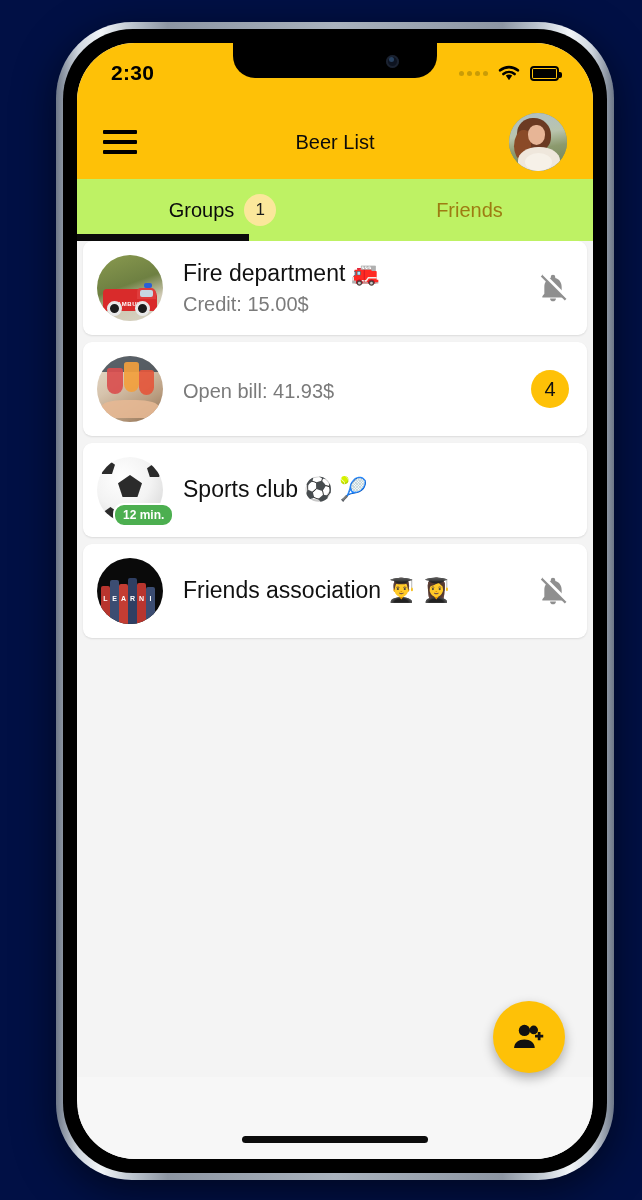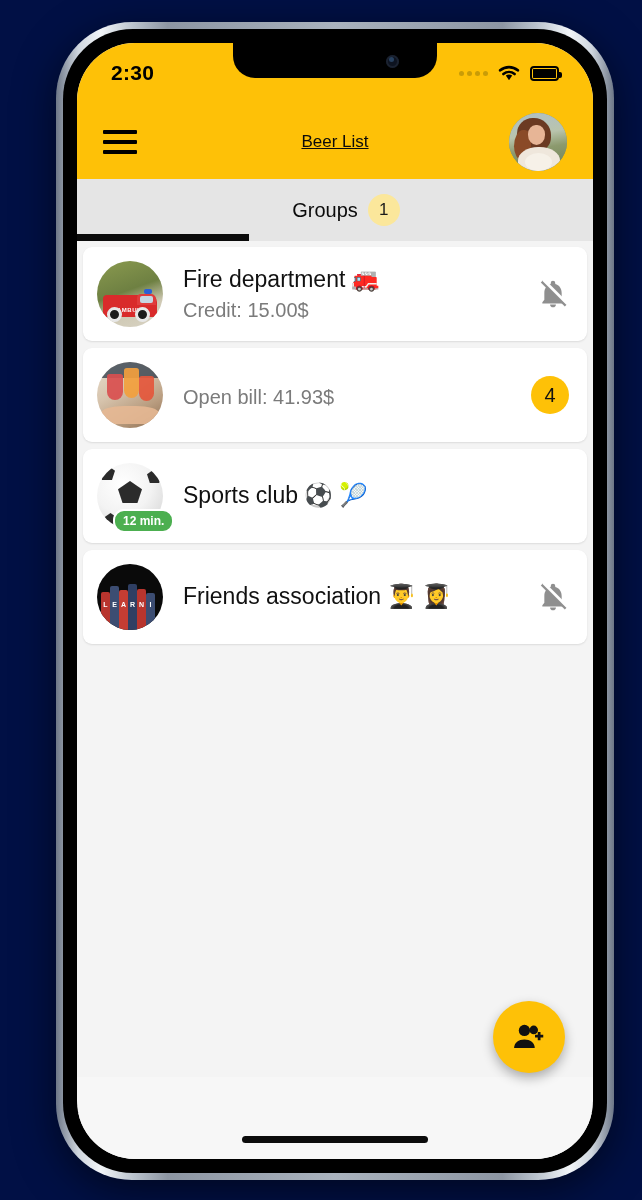--- a/index.html
+++ b/index.html
@@ -68,53 +68,53 @@
   
   .appbar{
     background:#FEC107; height:74px;
     display:flex; align-items:center; padding:0 26px;
     position:relative;
   }
   .hamburger{ width:34px; height:24px; display:flex; flex-direction:column; justify-content:space-between; cursor:pointer;}
   .hamburger i{ display:block; height:4px; background:#000; border-radius:1px;}
   .appbar-title{
     position:absolute; left:0; right:0; text-align:center;
-    font-size:17px; color:#0b0b0b; font-weight:400; pointer-events:none;text-decoration:underline;
+    font-size:20px; color:#0b0b0b; font-weight:400; pointer-events:none;
   }
   .avatar{
     margin-left:auto; width:58px; height:58px; border-radius:50%;
     overflow:hidden; position:relative; z-index:2; flex:0 0 auto;
     background:#7d8f6a;
   }
   .avatar .sky{position:absolute;inset:0;background:linear-gradient(170deg,#aebfc8 0%,#b9c4ad 38%,#8c9a6e 60%,#6e7f56 100%);}
   .avatar .hair{position:absolute;left:8px;top:5px;width:34px;height:34px;border-radius:48% 52% 44% 56%;background:#6b3a22;}
   .avatar .hair2{position:absolute;left:5px;top:17px;width:17px;height:30px;border-radius:60% 40% 50% 50%;background:#8a4a27;}
   .avatar .face{position:absolute;left:19px;top:12px;width:17px;height:20px;border-radius:50% 50% 55% 55%;background:#e7b596;}
   .avatar .dress{position:absolute;left:9px;bottom:-4px;width:42px;height:28px;border-radius:48% 48% 30% 30%;background:#efe7dc;}
   .avatar .dress2{position:absolute;left:16px;bottom:0px;width:27px;height:18px;border-radius:50%;background:#f6f1e8;}
 
   
-  .tabs{ background:#e5e5e5; height:62px; display:flex; position:relative;padding-left:22px;}
+  .tabs{ background:#bef264; height:62px; display:flex; position:relative;padding-left:22px;}
   .tab{
     flex:1; display:flex; align-items:center; justify-content:center;
     gap:10px; font-size:20px; cursor:pointer;
   }
   .tab.inactive{ color:#9d7c12;}
   .tab.active{ color:#0b0b0b;}
   .tab-badge{
     width:32px;height:32px;border-radius:50%;
     background:#fbe79b;color:#1a1a1a;font-size:17px;
     display:flex;align-items:center;justify-content:center;
   }
   .tab-indicator{
     position:absolute; left:0; bottom:0; width:33.33%; height:7px; background:#0b0b0b;
   }
 
   
-  .list{ background:#f4f4f4; padding:6px 0 0 0; height:836px; overflow:hidden;}
+  .list{ background:#f4f4f4; padding:0 0 0 0; height:836px; overflow:hidden;}
   .card{
     background:#fff; margin:0 6px 7px 6px; border-radius:9px;
     height:94px; display:flex; align-items:center; padding:0 18px 0 14px;
     box-shadow:0 1px 2px rgba(0,0,0,.10);
   }
   .ava{
     width:66px;height:66px;border-radius:50%;position:relative;overflow:visible;flex:0 0 auto;
   }
   .ava .circ{position:absolute;inset:0;border-radius:50%;overflow:hidden;}
 
@@ -228,20 +228,23 @@
           <span class="face"></span>
             <span class="dress"></span>
             <span class="dress2"></span>
         </div>
       </div>
 
       <div class="tabs">
         <div class="tab active">
           <span>Groups</span>
           <span class="tab-badge">1</span>
+        </div>
+        <div class="tab inactive">
+          <span>Friends</span>
         </div>
         <div class="tab-indicator"></div>
       </div>
 
       <div class="list">
 
         <div class="card">
           <div class="ava av-fire">
             <span class="circ">
               <span class="truck"></span>

